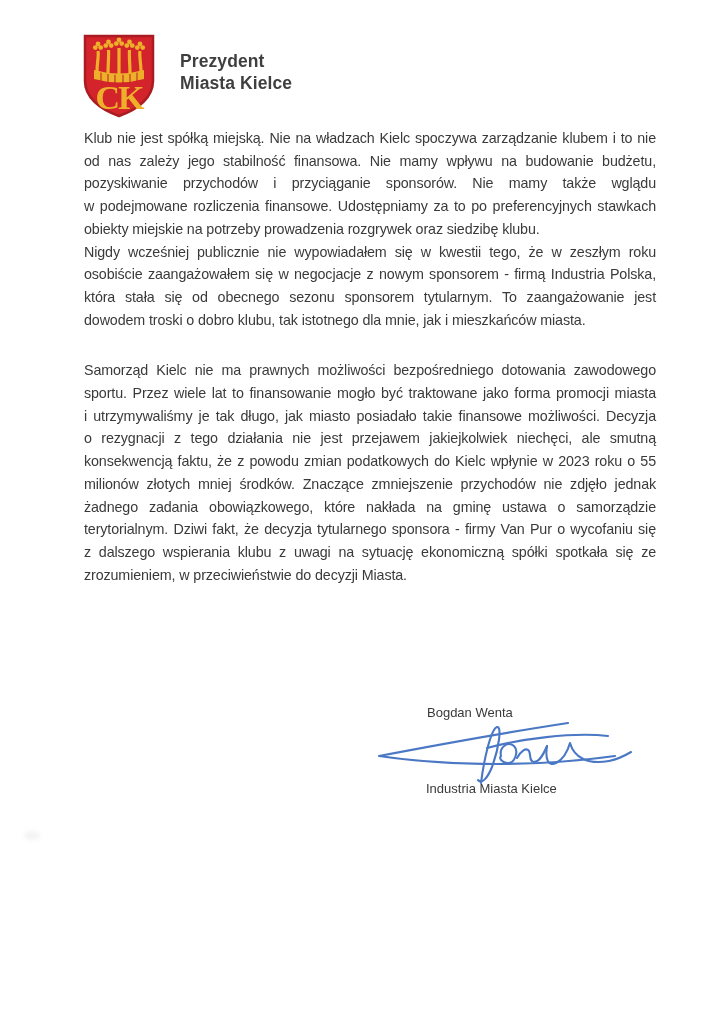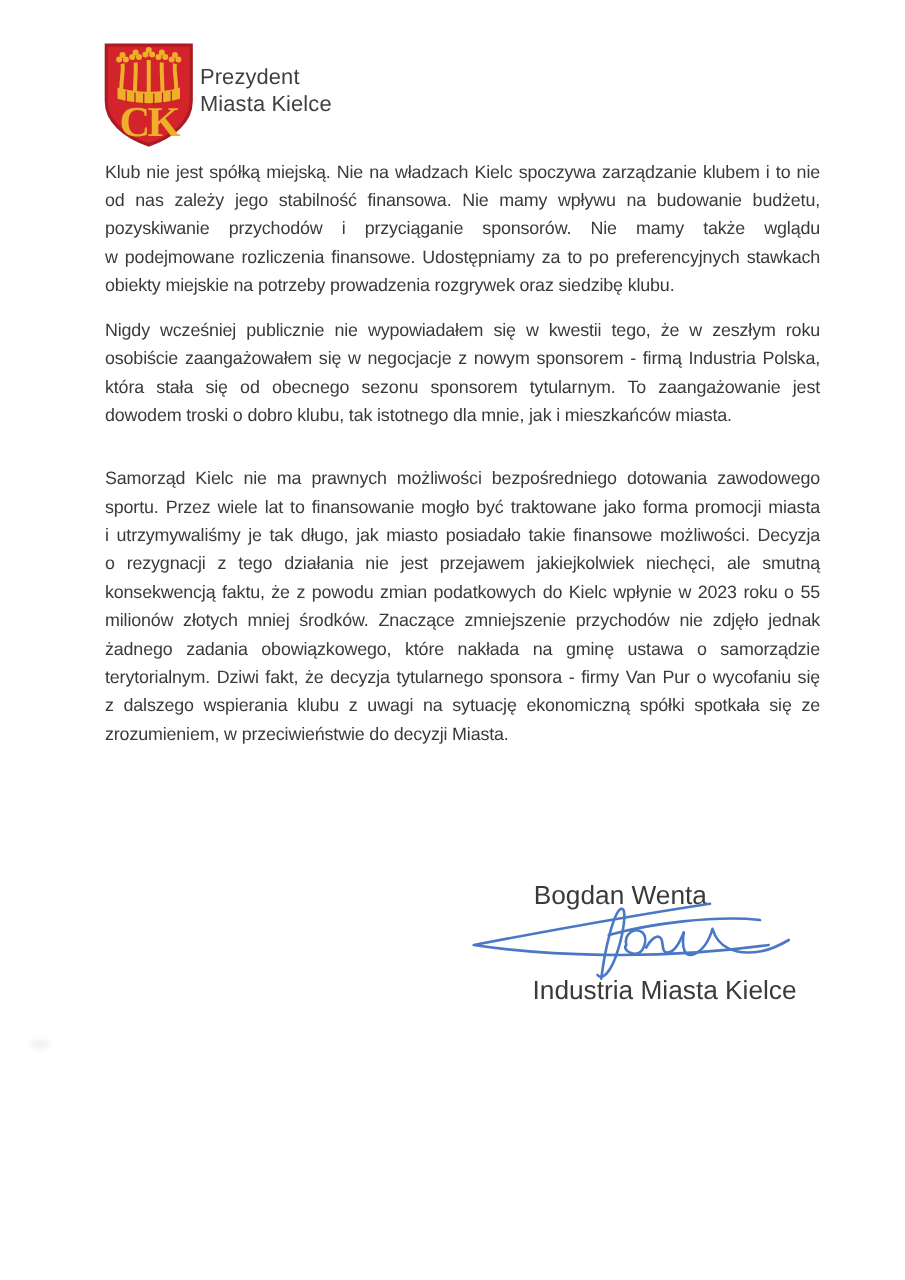--- a/index.html
+++ b/index.html
@@ -16,52 +16,52 @@
   
   .letterhead {
     position: absolute;
     left: 82px;
     top: 33px;
     display: flex;
     align-items: flex-start;
   }
   .crest { display: block; }
   .letterhead-titles {
-    margin-left: 4px;
+    margin-left: 24px;
     padding-top: 17px;
     font-size: 17.5px;
-    font-weight: normal;
+    font-weight: bold;
     line-height: 22px;
     color: #3f3f3f;
     letter-spacing: 0.1px;
   }
   
   .letter-body {
     position: absolute;
     left: 84px;
     top: 127px;
     width: 572px;
     font-size: 14.3px;
     line-height: 22.7px;
     letter-spacing: -0.12px;
     text-align: justify;
     color: #3a3a3a;
   }
   .letter-body p { margin: 0; }
-  .letter-body p.p1 { margin-bottom: 13px; }
+  .letter-body p.p1 { margin-bottom: 0; }
   .letter-body p.p2 { margin-bottom: 28px; }
   .letter-body p.p3 { margin-bottom: 16px; }
   
   .signature-block {
     position: absolute;
     left: 370px;
     top: 705px;
     width: 275px;
     height: 100px;
-    font-size: 21px;
+    font-size: 13px;
     color: #3a3a3a;
   }
   .sig-name  { position: absolute; left: 57px; top: 0; white-space: nowrap; }
   .sig-scribble { position: absolute; left: 0; top: 12px; }
   .sig-title { position: absolute; left: 56px; top: 76px; white-space: nowrap; }
   
   .smudge {
     position: absolute;
     left: 24px;
     top: 831px;

